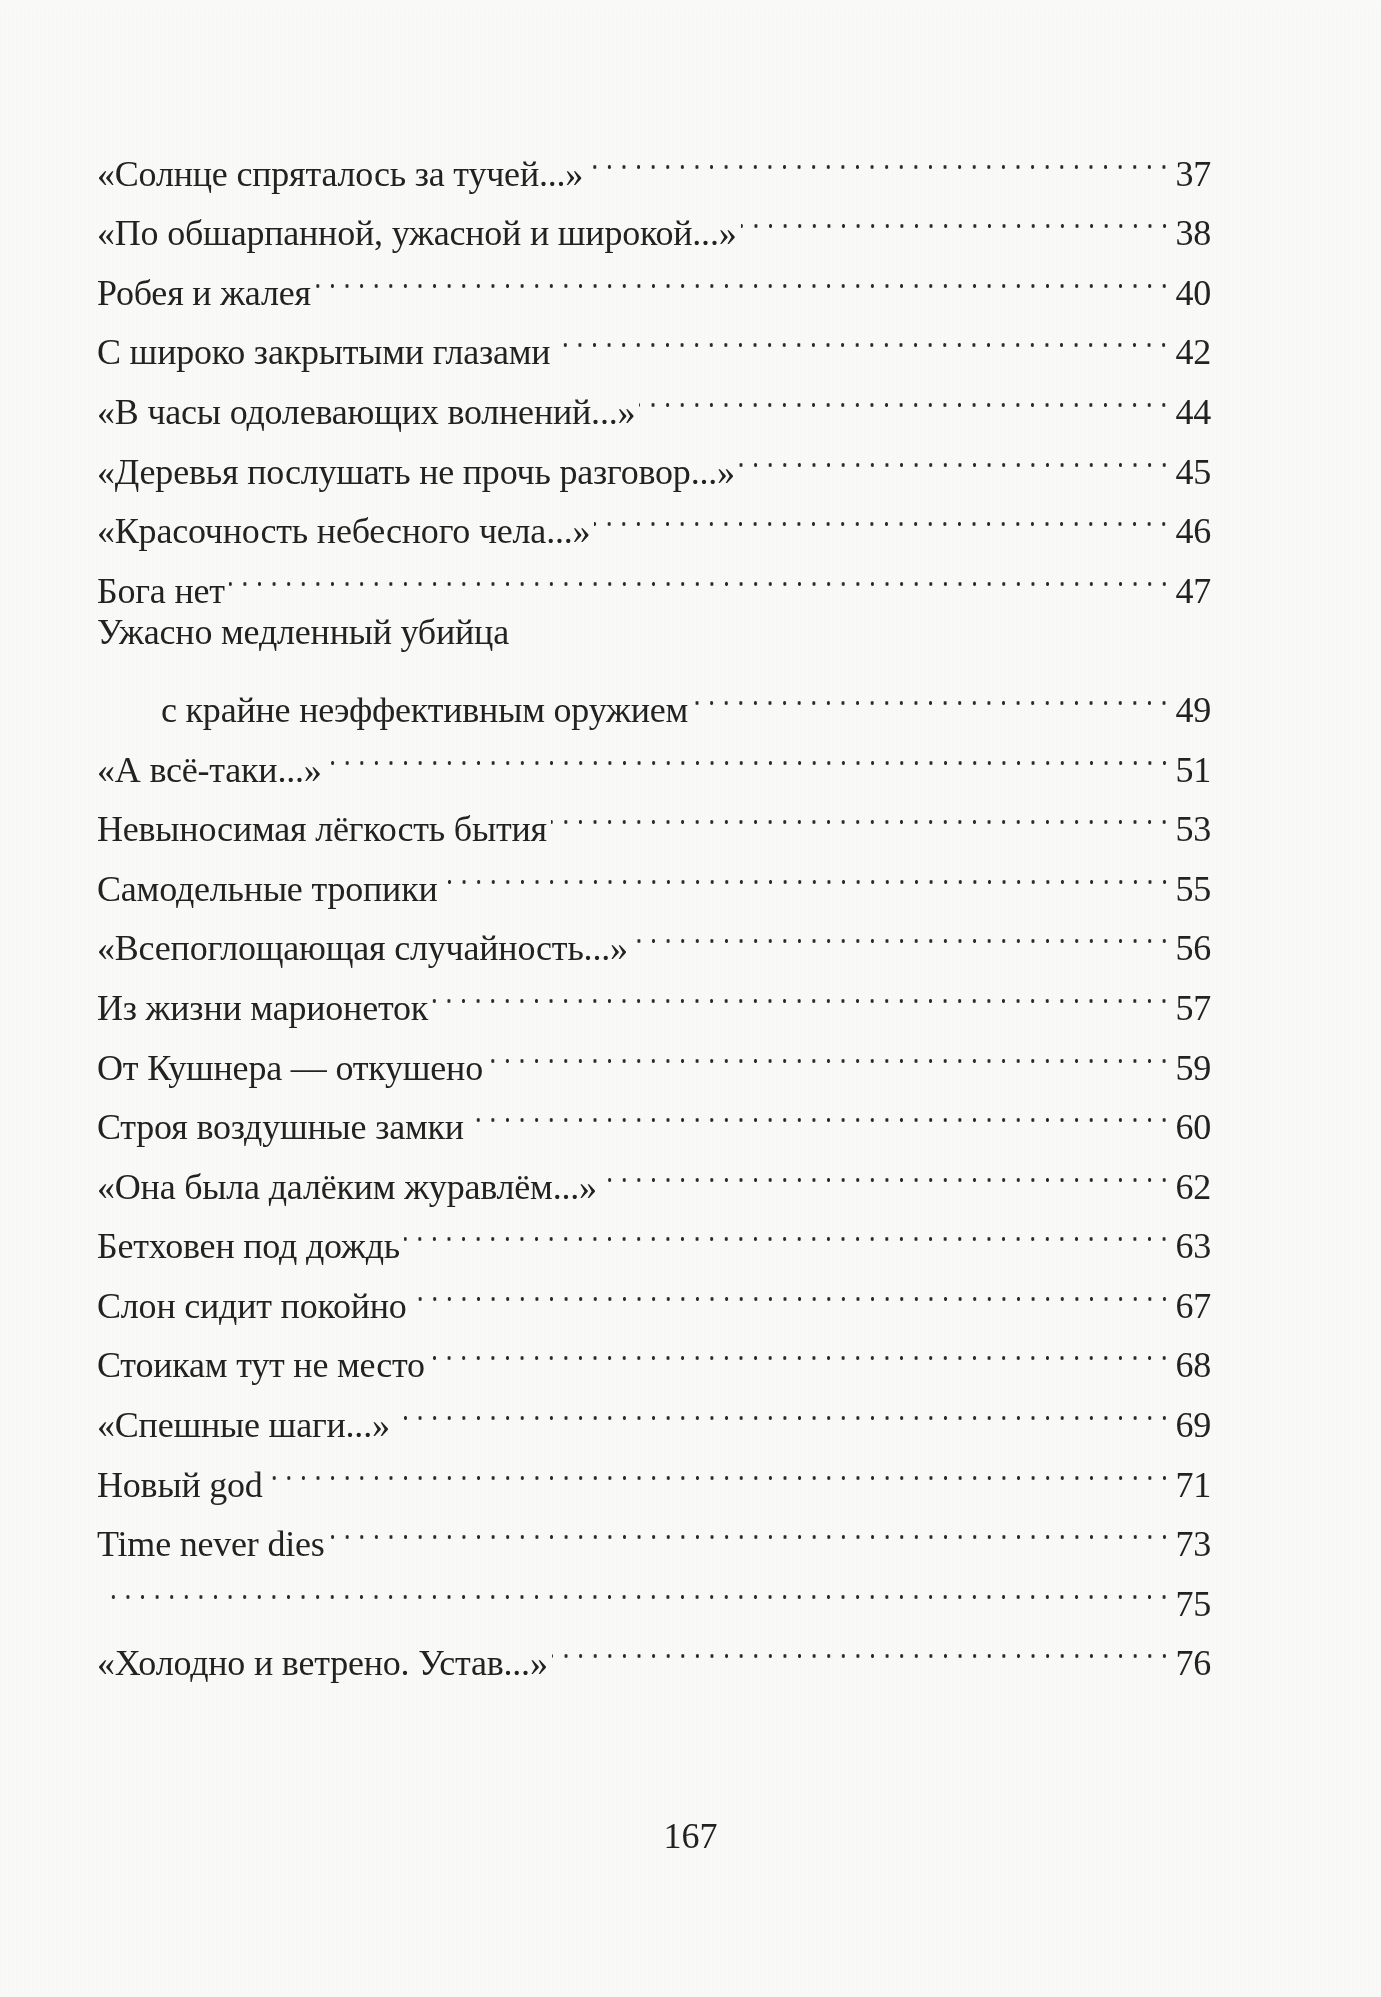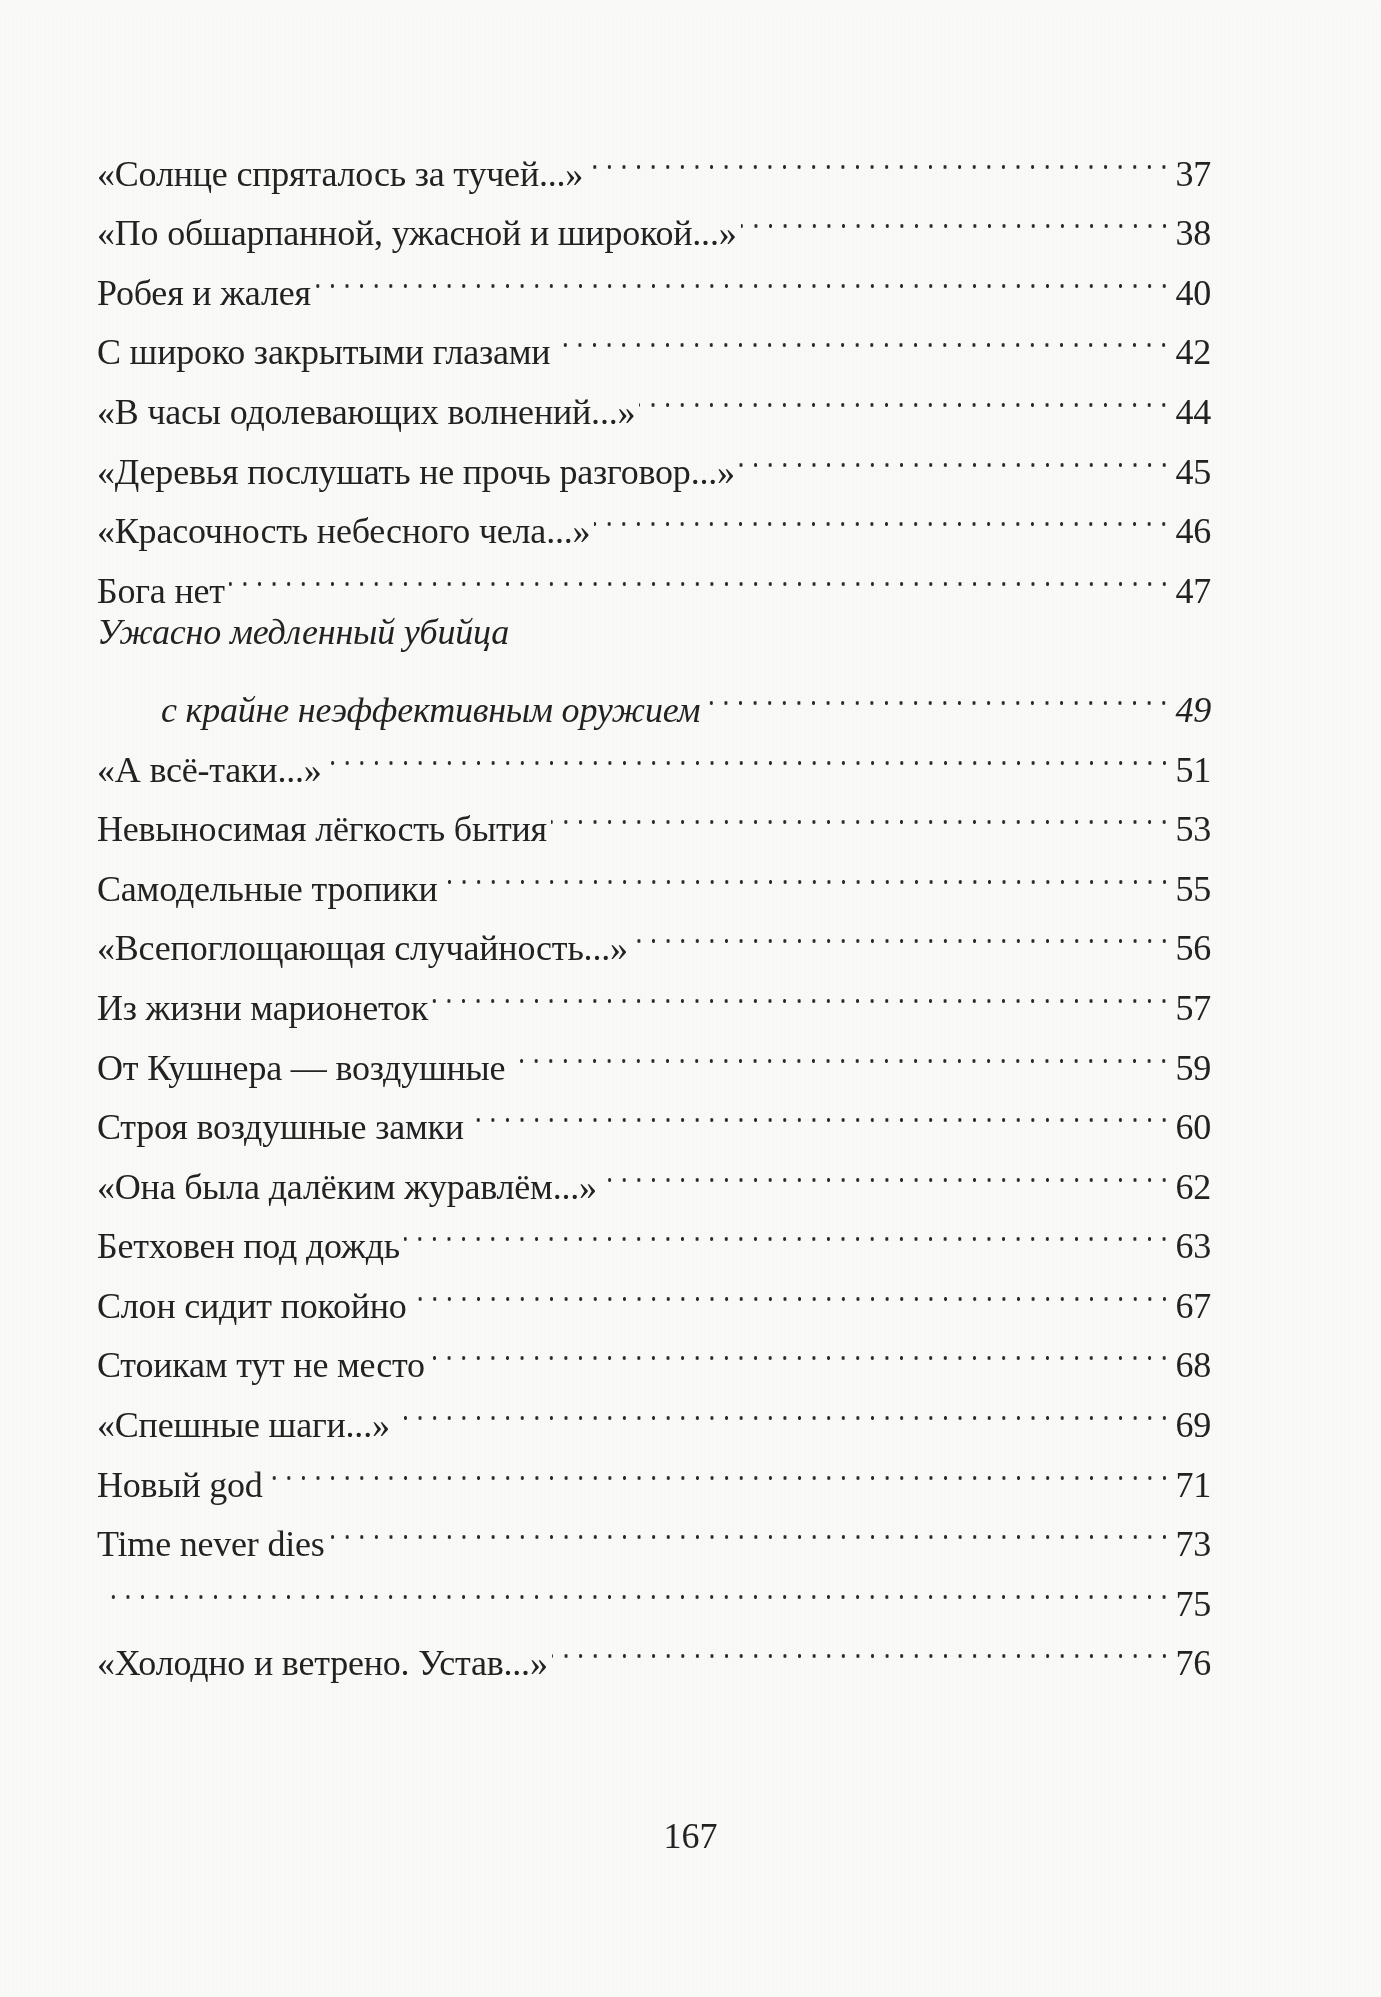--- a/index.html
+++ b/index.html
@@ -39,21 +39,20 @@
     line-height: 59.6px;
     height: 59.6px;
     display: flex;
     align-items: baseline;
     white-space: nowrap;
     letter-spacing: -0.2px;
   }
   .toc-entry.two-line {
     height: 119.2px;
     display: block;
-    font-style: italic;
   }
   .toc-entry .title-first {
     display: block;
     height: 59.6px;
     line-height: 59.6px;
   }
   .toc-entry .title-second-row {
     display: flex;
     align-items: baseline;
     height: 59.6px;
@@ -168,21 +167,21 @@
       <span class="title">«Всепоглощающая случайность...»</span>
       <span class="leader"></span>
       <span class="page-num">56</span>
     </li>
     <li class="toc-entry">
       <span class="title">Из жизни марионеток</span>
       <span class="leader"></span>
       <span class="page-num">57</span>
     </li>
     <li class="toc-entry">
-      <span class="title">От Кушнера — воздушные</span>
+      <span class="title">От Кушнера — откушено</span>
       <span class="leader"></span>
       <span class="page-num">59</span>
     </li>
     <li class="toc-entry">
       <span class="title">Строя воздушные замки</span>
       <span class="leader"></span>
       <span class="page-num">60</span>
     </li>
     <li class="toc-entry">
       <span class="title">«Она была далёким журавлём...»</span>

